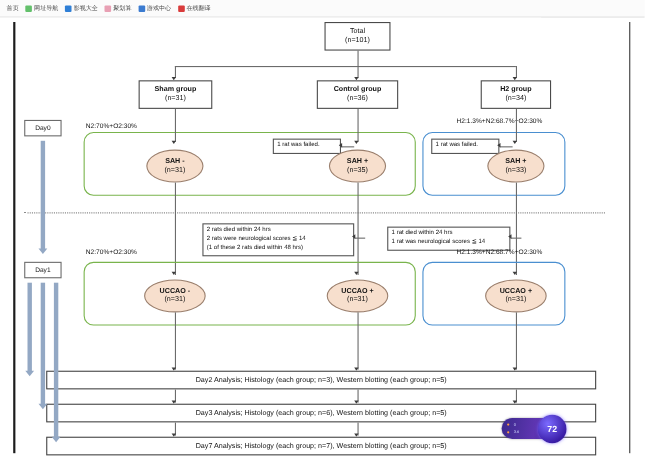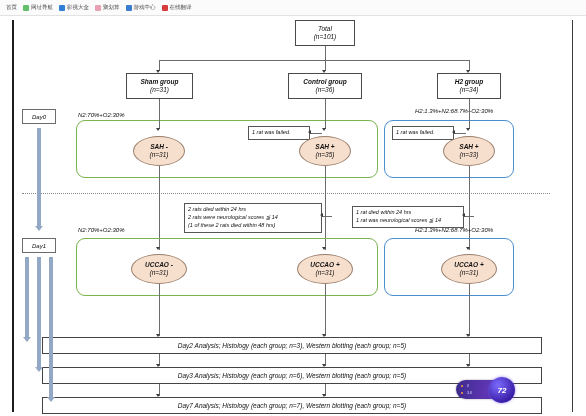--- a/index.html
+++ b/index.html
@@ -14,21 +14,21 @@
     position:absolute;left:0;top:0;width:586px;height:16px;
     background:#fbfbfb;border-bottom:1px solid #e2e2e2;
     display:flex;align-items:center;gap:6px;padding-left:6px;
     box-sizing:border-box;
   }
   .bm{display:flex;align-items:center;gap:2px;font-size:5.5px;color:#4a4a4a;white-space:nowrap;}
   .bmi{width:6px;height:6px;border-radius:1px;display:inline-block;}
   .bm-home{font-size:5.5px;color:#4a4a4a;}
   
   #doc{
-    position:absolute;left:0;top:16px;width:492px;height:400px;background:#fff;font-style:italic;
+    position:absolute;left:0;top:16px;width:492px;height:400px;background:#fff;
   }
   #doc-left-edge{
     position:absolute;left:12px;top:4px;width:2px;height:392px;background:#1c1c1c;
   }
   #doc-right-edge{
     position:absolute;left:572px;top:4px;width:1px;height:392px;background:#3a3a3a;
   }
   
   .box{
     position:absolute;background:#fff;border:1px solid #5a5a5a;

